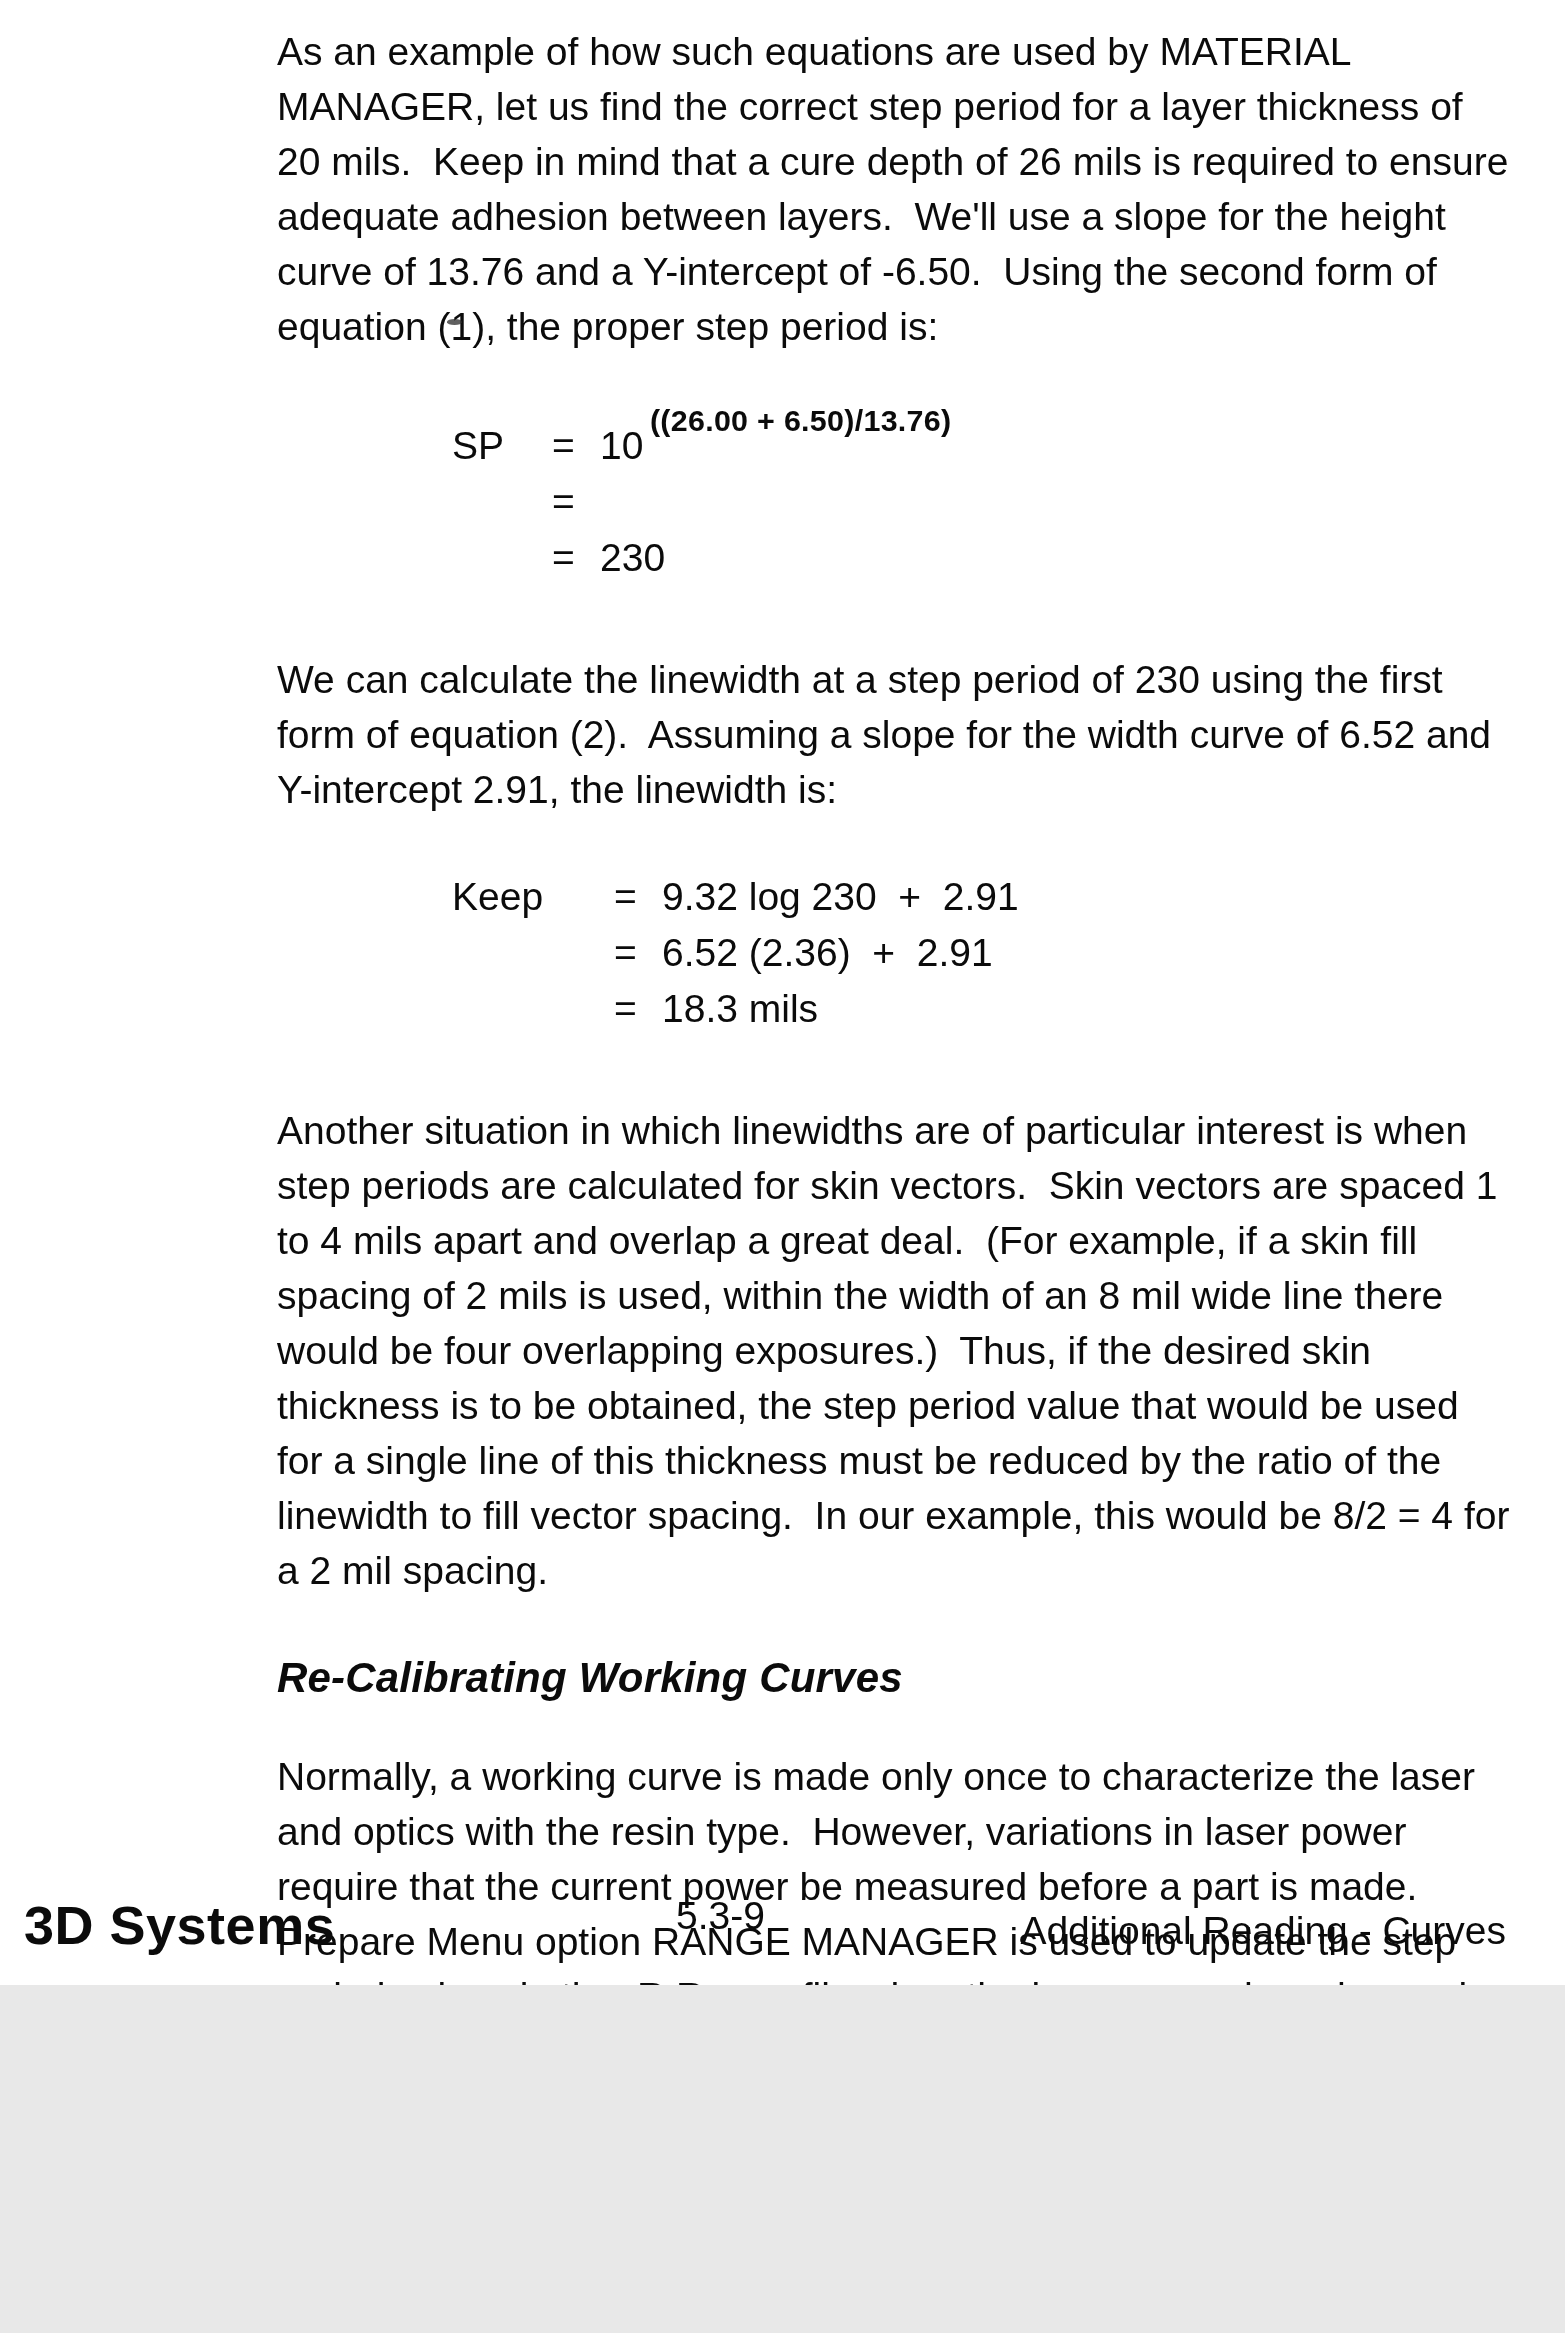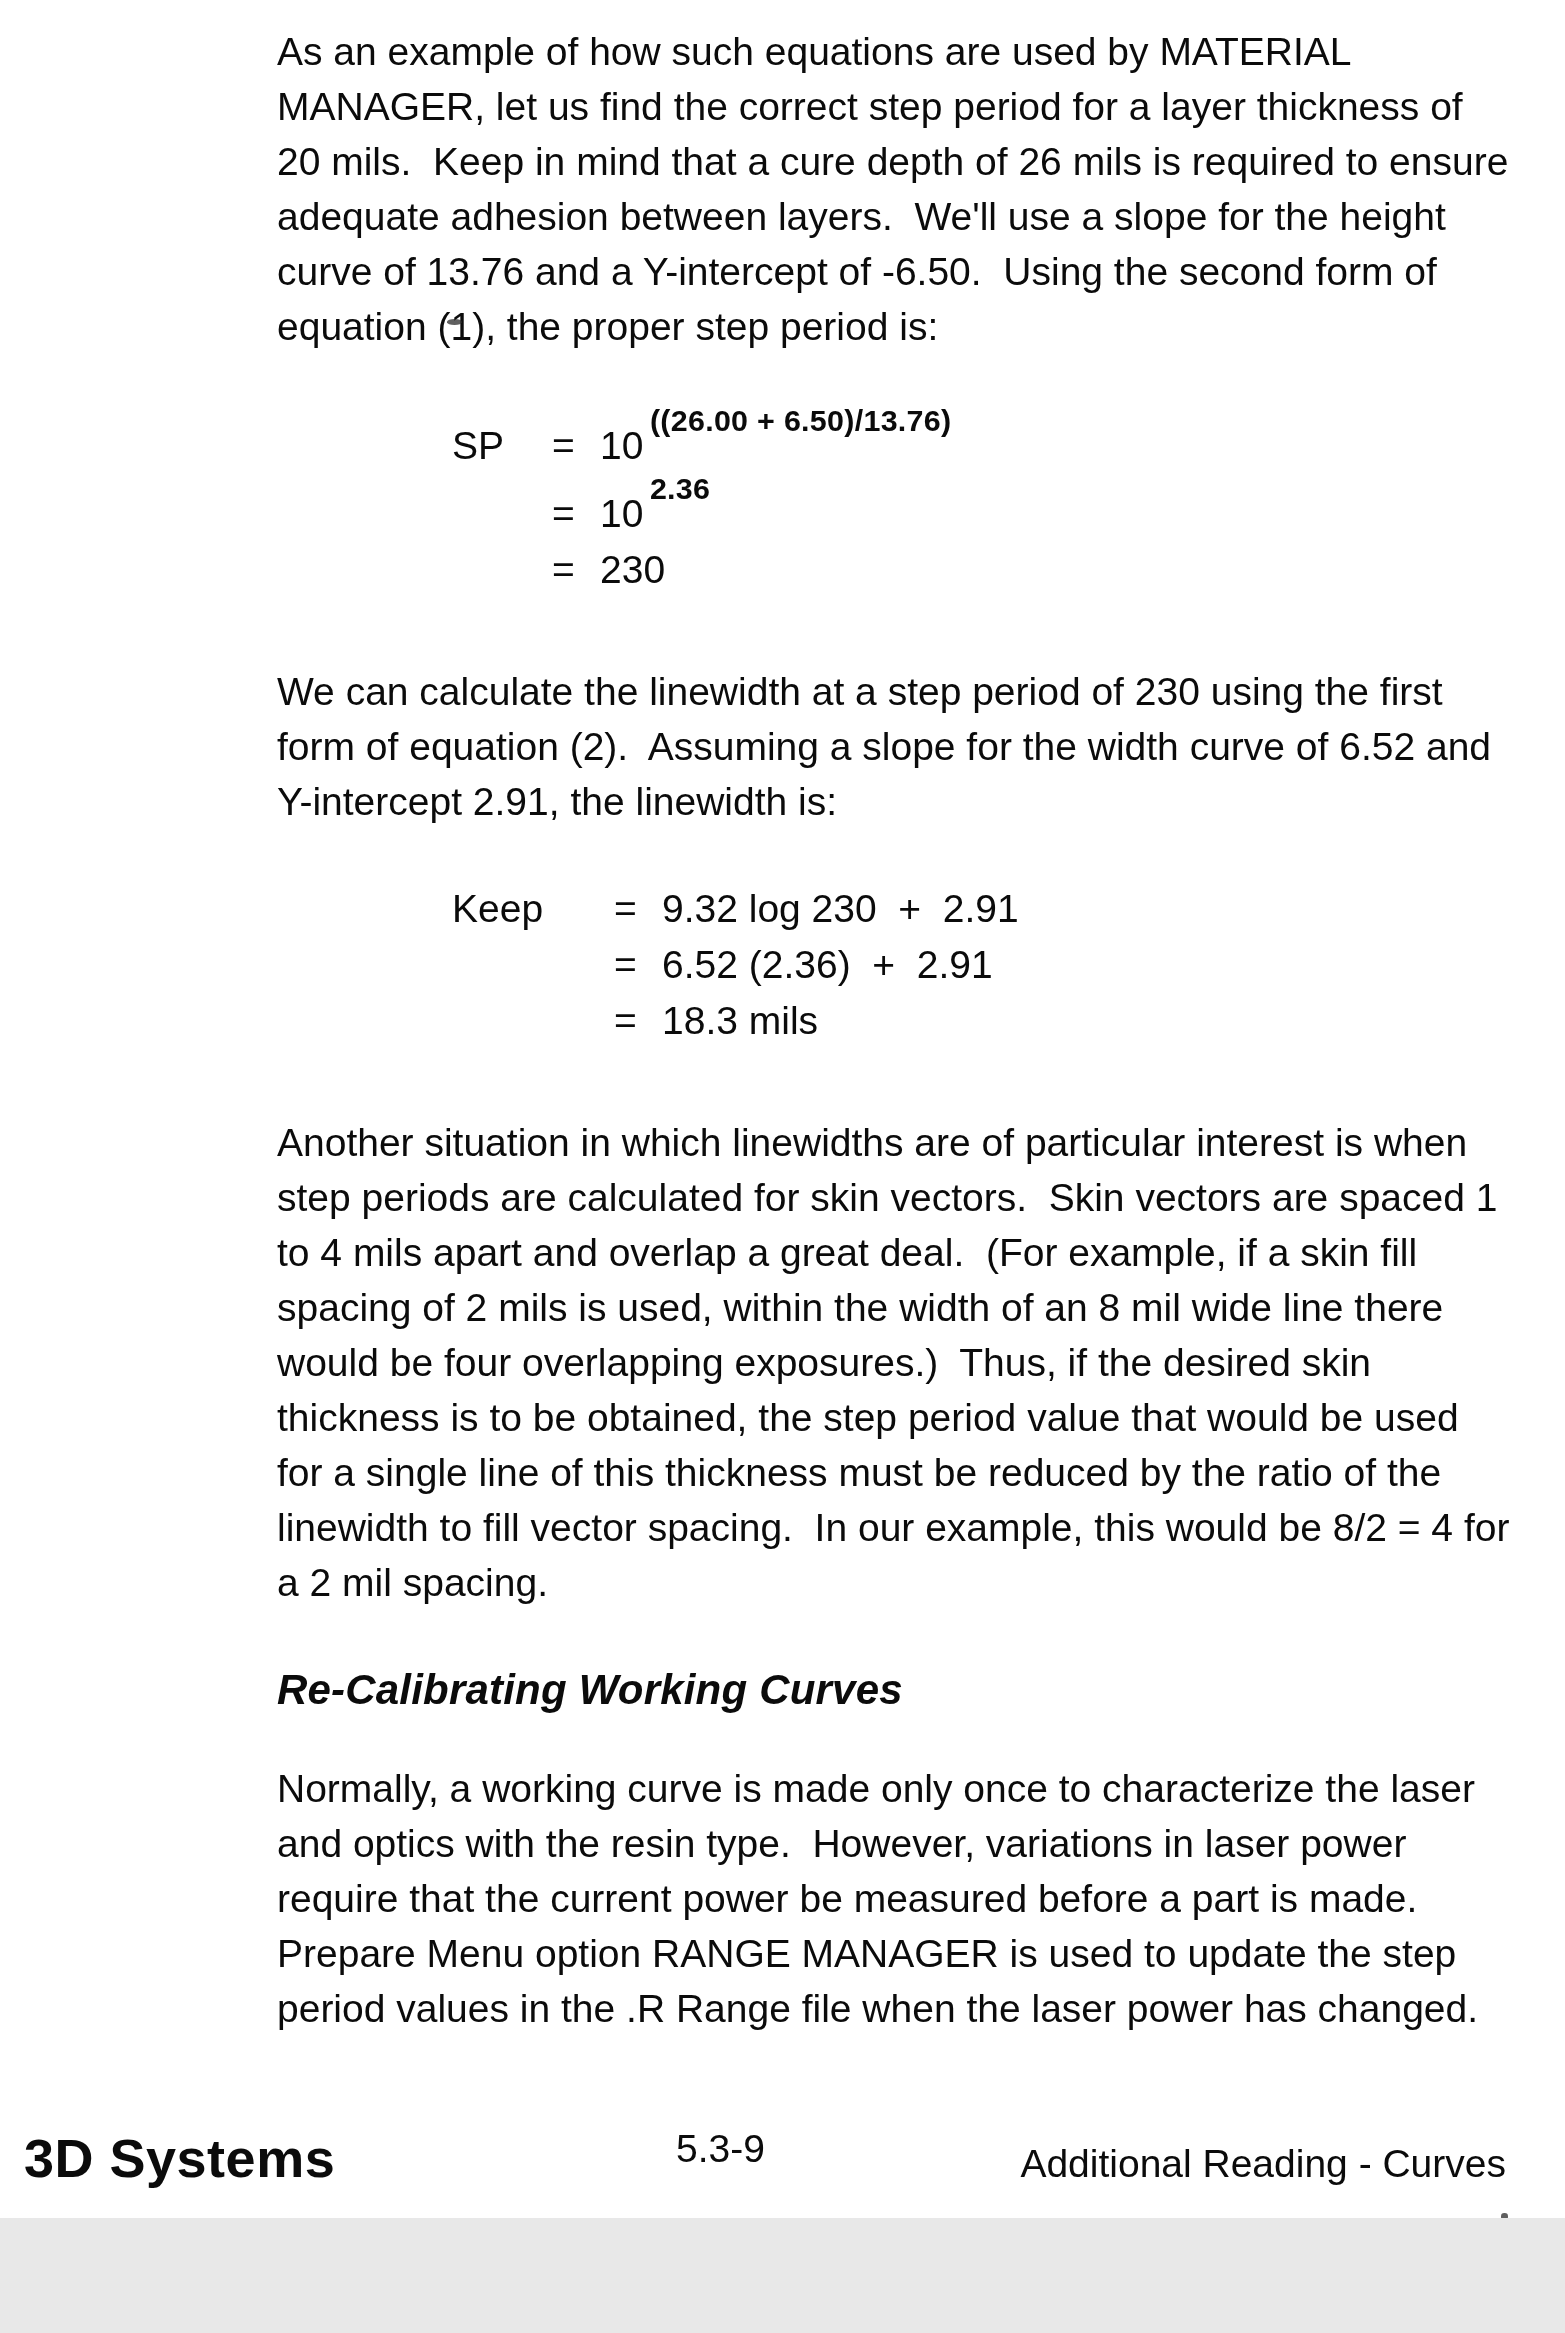--- a/index.html
+++ b/index.html
@@ -3,21 +3,21 @@
 <meta charset="utf-8">
 <style>
   html, body {
     margin: 0;
     padding: 0;
     background: #e8e8e8;
   }
   .page {
     position: relative;
     width: 1565px;
-    height: 2218px;
+    height: 1985px;
     margin: 0 auto;
     background: #ffffff;
     color: #0b0b0b;
     font-family: "Liberation Sans", sans-serif;
     overflow: hidden;
   }
   .content {
     position: absolute;
     top: 24px;
     left: 277px;
@@ -113,21 +113,20 @@
 
     <div class="equation eq-sp">
       <div class="eq-row">
         <span class="eq-lhs">SP</span>
         <span class="eq-sign">=</span>
         <span class="eq-value"><span class="eq-base-bold">10</span><sup class="eq-sup">((26.00 + 6.50)/13.76)</sup></span>
       </div>
       <div class="eq-row">
         <span class="eq-lhs"></span>
         <span class="eq-sign">=</span>
-        <span class="eq-value"><span class="eq-base-bold">10</span><sup class="eq-sup">2.36</sup></span>
       </div>
       <div class="eq-row">
         <span class="eq-lhs"></span>
         <span class="eq-sign">=</span>
         <span class="eq-value"><span class="eq-base-bold">230</span></span>
       </div>
     </div>
 
     <p class="body-para">We can calculate the linewidth at a step period of 230 using the first form of equation (2).  Assuming a slope for the width curve of 6.52 and Y-intercept 2.91, the linewidth is:</p>
 

